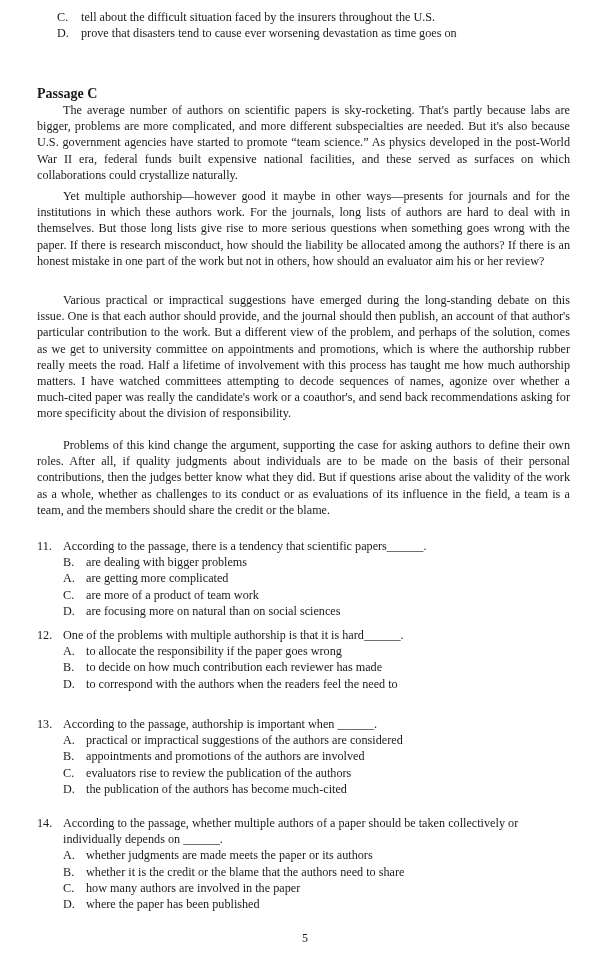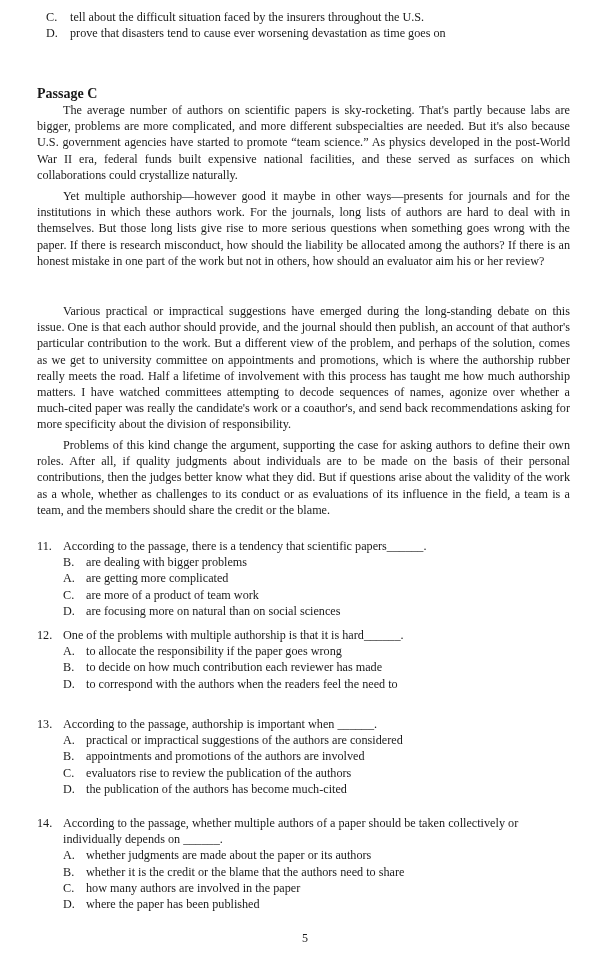--- a/index.html
+++ b/index.html
@@ -4,21 +4,21 @@
 <style>
   html, body { margin: 0; padding: 0; background: #ffffff; }
   body {
     width: 607px; height: 962px; position: relative; overflow: hidden;
     font-family: "Liberation Serif", "DejaVu Serif", serif;
     color: #1a1a1a; font-size: 12.2px; line-height: 16.2px;
   }
   .page { position: absolute; left: 0; top: 0; width: 607px; height: 962px; }
   .opt { position: absolute; white-space: nowrap; }
   .opt .letter { display: inline-block; width: 24px; }
-  .top-opts { position: absolute; left: 46px; top: 9px; font-family: Liberation Serif, serif; }
+  .top-opts { position: absolute; left: 57px; top: 9px; font-family: Liberation Serif, serif; }
   .top-opts .opt { position: relative; }
   .passage-title {
     position: absolute; left: 37px; top: 86px; font-weight: bold; font-size: 14px;
   }
   .passage { position: absolute; left: 37px; width: 533px; text-align: justify; }
   .passage p { margin: 0; text-indent: 26px; }
   .q { position: absolute; left: 37px; width: 540px; }
   .q .stem { display: flex; }
   .q .num { width: 26px; flex: none; }
   .q .stem-text { flex: 1; }
@@ -42,21 +42,21 @@
   </div>
 
   <div class="passage-title">Passage C</div>
 
   <div class="passage" style="top:102px;">
     <p>The average number of authors on scientific papers is sky-rocketing. That's partly because labs are bigger, problems are more complicated, and more different subspecialties are needed. But it's also because U.S. government agencies have started to promote “team science.” As physics developed in the post-World War II era, federal funds built expensive national facilities, and these served as surfaces on which collaborations could crystallize naturally.</p>
   </div>
   <div class="passage" style="top:188px;">
     <p>Yet multiple authorship—however good it maybe in other ways—presents for journals and for the institutions in which these authors work. For the journals, long lists of authors are hard to deal with in themselves. But those long lists give rise to more serious questions when something goes wrong with the paper. If there is research misconduct, how should the liability be allocated among the authors? If there is an honest mistake in one part of the work but not in others, how should an evaluator aim his or her review?</p>
   </div>
-  <div class="passage" style="top:303px;">
+  <div class="passage" style="top:292px;">
     <p>Various practical or impractical suggestions have emerged during the long-standing debate on this issue. One is that each author should provide, and the journal should then publish, an account of that author's particular contribution to the work. But a different view of the problem, and perhaps of the solution, comes as we get to university committee on appointments and promotions, which is where the authorship rubber really meets the road. Half a lifetime of involvement with this process has taught me how much authorship matters. I have watched committees attempting to decode sequences of names, agonize over whether a much-cited paper was really the candidate's work or a coauthor's, and send back recommendations asking for more specificity about the division of responsibility.</p>
   </div>
   <div class="passage" style="top:437px;">
     <p>Problems of this kind change the argument, supporting the case for asking authors to define their own roles. After all, if quality judgments about individuals are to be made on the basis of their personal contributions, then the judges better know what they did. But if questions arise about the validity of the work as a whole, whether as challenges to its conduct or as evaluations of its influence in the field, a team is a team, and the members should share the credit or the blame.</p>
   </div>
 
   <div class="q" style="top:538px;">
     <div class="stem">
       <span class="num">11.</span>
       <span class="stem-text">According to the passage, there is a tendency that scientific papers______.</span>
@@ -93,21 +93,21 @@
       <div class="o"><span class="letter">D.</span><span>the publication of the authors has become much-cited</span></div>
     </div>
   </div>
 
   <div class="q" style="top:815px;">
     <div class="stem">
       <span class="num">14.</span>
       <span class="stem-text">According to the passage, whether multiple authors of a paper should be taken collectively or individually depends on ______.</span>
     </div>
     <div class="options">
-      <div class="o"><span class="letter">A.</span><span>whether judgments are made about the paper or its authors</span></div>
+      <div class="o"><span class="letter">A.</span><span>whether judgments are made meets the paper or its authors</span></div>
       <div class="o"><span class="letter">B.</span><span>whether it is the credit or the blame that the authors need to share</span></div>
       <div class="o"><span class="letter">C.</span><span>how many authors are involved in the paper</span></div>
       <div class="o"><span class="letter">D.</span><span>where the paper has been published</span></div>
     </div>
   </div>
 
   <div class="pagenum">5</div>
 </div>
 
 </body></html>

